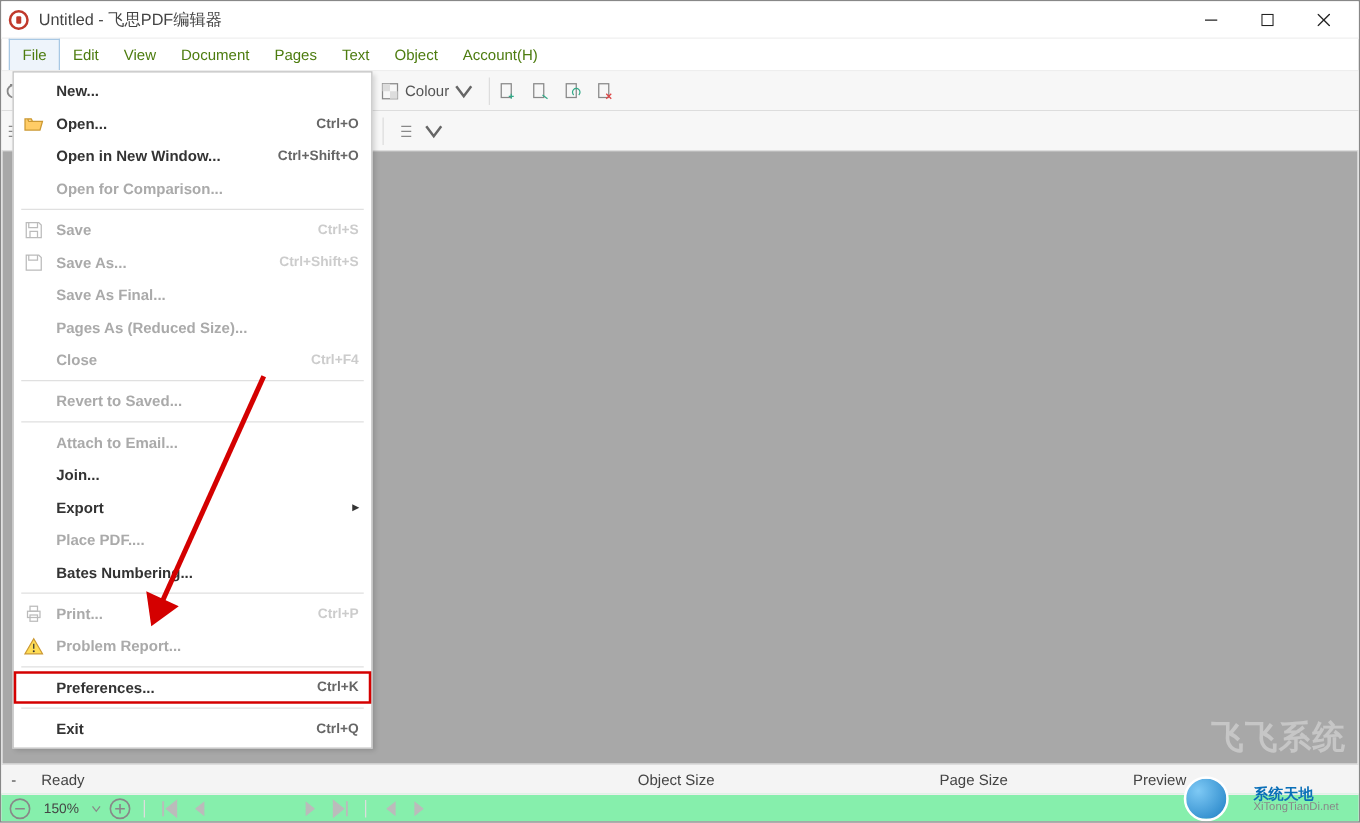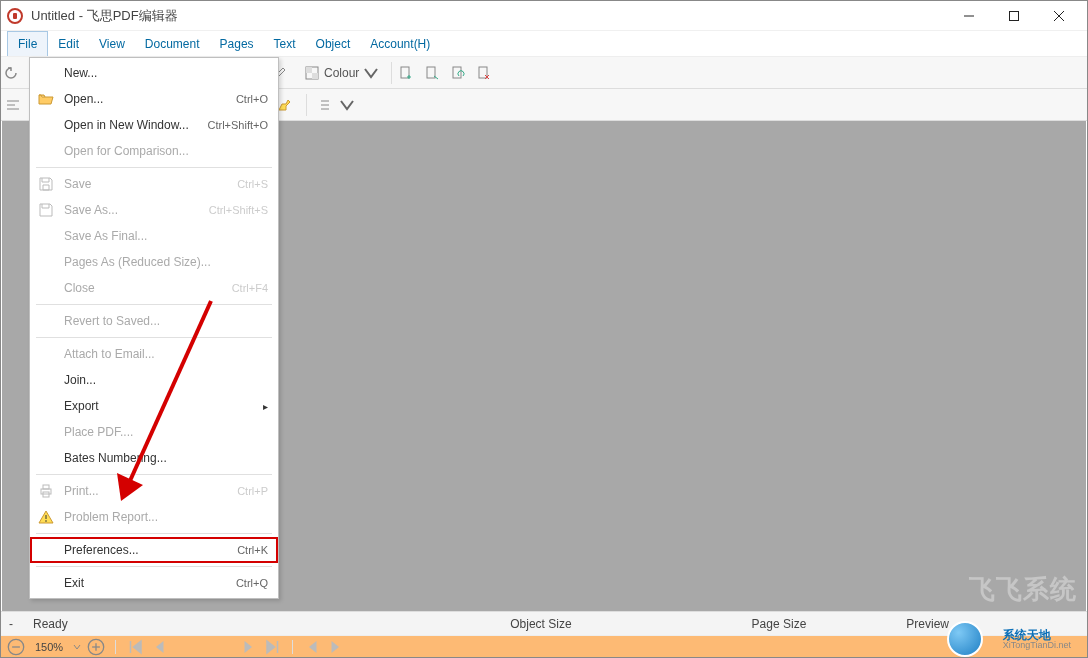--- a/index.html
+++ b/index.html
@@ -7,50 +7,50 @@
 
 .titlebar { height: 30px; display: flex; align-items: center; padding: 0 6px; background: #fff; border-bottom: 1px solid #f0f0f0; }
 .titlebar .logo { width: 16px; height: 16px; border: 2px solid #c0392b; border-radius: 50%; position: relative; margin-right: 8px; }
 .titlebar .logo::after { content: ""; position: absolute; left: 4px; top: 3px; width: 4px; height: 6px; background: #c0392b; border-radius: 1px; }
 .titlebar .title { color: #444; font-size: 13px; flex: 1; }
 .win-controls { display: flex; gap: 0; }
 .win-btn { width: 45px; height: 30px; display: flex; align-items: center; justify-content: center; color: #222; }
 .win-btn svg { width: 10px; height: 10px; }
 
 .menubar { height: 26px; display: flex; align-items: stretch; padding: 0 6px; border-bottom: 1px solid #eee; position: relative; }
-.menu-item { padding: 0 10px; display: flex; align-items: center; color: #0369a1; cursor: default; }
+.menu-item { padding: 0 10px; display: flex; align-items: center; color: #4d7c0f; cursor: default; }
 .menu-item.active { background: #eef4fb; border: 1px solid #a8c8e4; border-bottom: none; }
 
 .toolbar { height: 32px; background: #f7f7f7; border-bottom: 1px solid #ddd; display: flex; align-items: center; padding: 0 4px; gap: 2px; }
 .toolbar2 { height: 32px; background: #f7f7f7; border-bottom: 1px solid #ddd; display: flex; align-items: center; padding: 0 4px; gap: 2px; }
 .tb-sep { width: 1px; height: 22px; background: #ddd; margin: 0 4px; }
 .tb-btn { width: 24px; height: 24px; display: flex; align-items: center; justify-content: space-between; color: #555; border-radius: 2px; }
 .tb-btn.wide { width: auto; padding: 0 6px; gap: 4px; }
 .tb-btn svg { width: 16px; height: 16px; }
 .tb-caret { width: 8px; height: 8px; }
 
 .workspace { position: absolute; left: 1px; right: 1px; top: 120px; bottom: 46px; background: #a8a8a8; }
 
-.file-menu { position: absolute; left: 28px; top: 56px; width: 250px; background: #fff; border: 1px solid #bfbfbf; box-shadow: 2px 2px 4px rgba(0,0,0,0.15); z-index: 100; padding: 2px 0; }
+.file-menu { position: absolute; left: 9px; top: 56px; width: 288px; background: #fff; border: 1px solid #bfbfbf; box-shadow: 2px 2px 4px rgba(0,0,0,0.15); z-index: 100; padding: 2px 0; font-weight: bold; }
 .fm-row { height: 26px; display: flex; align-items: center; padding: 0 10px 0 34px; position: relative; color: #333; cursor: default; }
 .fm-row.disabled { color: #aaa; }
 .fm-row .shortcut { margin-left: auto; color: #666; font-size: 11px; }
 .fm-row.disabled .shortcut { color: #ccc; }
 .fm-icon { position: absolute; left: 8px; top: 5px; width: 16px; height: 16px; display: flex; align-items: center; justify-content: center; }
 .fm-sep { height: 1px; background: #e0e0e0; margin: 3px 6px; }
 .fm-row.highlighted { outline: 2px solid #d40000; outline-offset: -2px; }
 .fm-arrow { margin-left: auto; color: #333; font-size: 10px; }
 
 .arrow-annotation { position: absolute; left: 80px; top: 290px; z-index: 200; pointer-events: none; }
 
 .statusbar { position: absolute; left: 0; right: 0; bottom: 22px; height: 24px; background: #f4f4f4; border-top: 1px solid #ddd; display: flex; align-items: center; padding: 0 8px; gap: 20px; color: #444; font-size: 11px; }
 .statusbar .cell { display: flex; align-items: center; gap: 4px; }
 .statusbar .spacer { flex: 1; }
 
-.bottombar { position: absolute; left: 0; right: 0; bottom: 0; height: 22px; background: #fdba74; border-top: 1px solid #eee; display: flex; align-items: center; padding: 0 6px; gap: 6px; }
+.bottombar { position: absolute; left: 0; right: 0; bottom: 0; height: 22px; background: #86efac; border-top: 1px solid #eee; display: flex; align-items: center; padding: 0 6px; gap: 6px; }
 .bb-btn { width: 18px; height: 18px; display: flex; align-items: center; justify-content: center; color: #666; }
 .zoom-label { font-size: 11px; color: #444; margin: 0 4px; }
 .bb-sep { width: 1px; height: 14px; background: #ddd; margin: 0 4px; }
 
 .watermark { position: absolute; right: 16px; bottom: 0px; z-index: 300; display: flex; align-items: center; gap: 20px; }
 .wm-globe { width: 36px; height: 36px; background: radial-gradient(circle at 30% 30%, #7ec9f5, #1e7fc4); border-radius: 50%; border: 2px solid #fff; position: relative; }
 .wm-text { color: #0a6fb8; font-size: 14px; font-weight: bold; line-height: 1; }
 .wm-text .sub { font-size: 9px; color: #888; font-weight: normal; }
 .wm-faint { position: absolute; right: 10px; bottom: 50px; color: rgba(255,255,255,0.35); font-size: 26px; font-weight: bold; letter-spacing: 1px; }
 </style>

